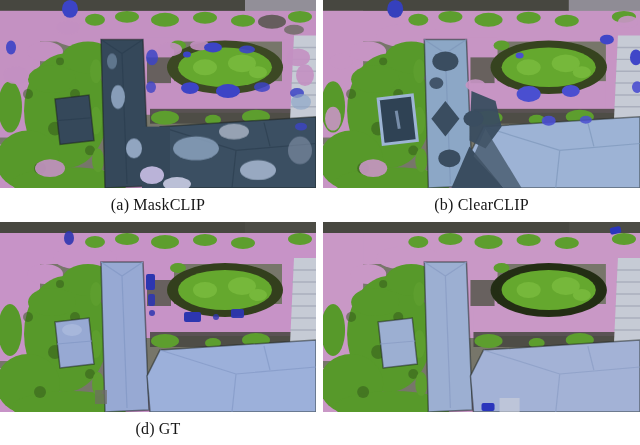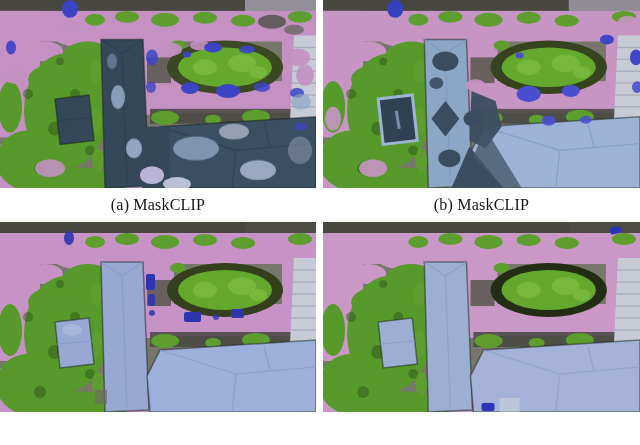--- a/index.html
+++ b/index.html
@@ -173,21 +173,21 @@
           <ellipse cx="313" cy="88" rx="5" ry="6" opacity="0.9"></ellipse>
           <ellipse cx="196" cy="56" rx="4" ry="3"></ellipse>
           <ellipse cx="225" cy="122" rx="7" ry="5" opacity="0.9"></ellipse>
           <ellipse cx="262" cy="121" rx="6" ry="4" opacity="0.85"></ellipse>
         </g>
       </g>
     </svg>
   </div>
 
   <div class="caption">(a) MaskCLIP</div>
-  <div class="caption">(b) MaskCLIP</div>
+  <div class="caption">(b) ClearCLIP</div>
 
   <div class="imgcell">
     <svg class="panel-c" viewBox="0 0 316 190" preserveAspectRatio="none">
       <use href="#scene"></use>
       <g>
         <g fill="#2d36b0">
           <rect x="146" y="52" width="9" height="16" rx="2"></rect>
           <rect x="148" y="72" width="7" height="12" rx="2" opacity="0.9"></rect>
           <circle cx="152" cy="91" r="3" opacity="0.85"></circle>
           <rect x="184" y="90" width="17" height="10" rx="2"></rect>
@@ -208,14 +208,15 @@
         <ellipse cx="225" cy="68" rx="53" ry="23" fill="none" stroke="#232d14" stroke-width="5" opacity="0.9"></ellipse>
         <g fill="#2a35bc">
           <rect x="286" y="5" width="11" height="7" rx="2" transform="rotate(-12 291 8)"></rect>
           <rect x="158" y="181" width="13" height="8" rx="2"></rect>
         </g>
         <rect x="176" y="176" width="20" height="14" fill="#cfd2da" opacity="0.6"></rect>
       </g>
     </svg>
   </div>
 
+  <div class="caption">(d) GT</div>
 
 </div>
 
 </body></html>

